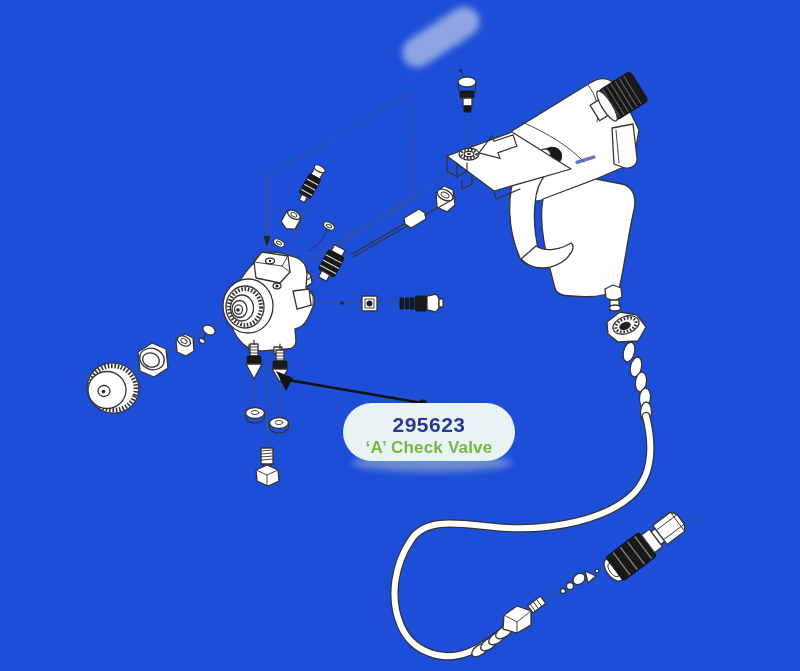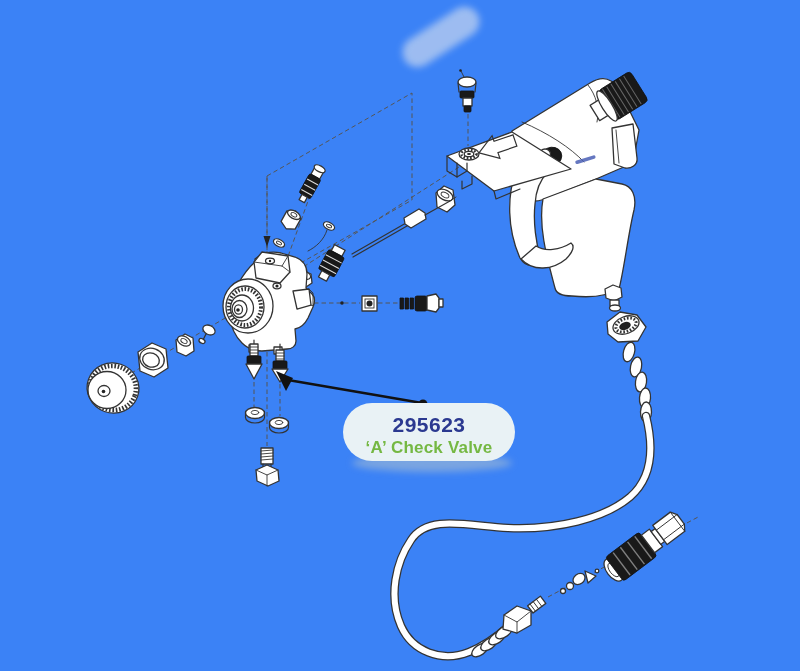--- a/index.html
+++ b/index.html
@@ -1,16 +1,16 @@
 <!DOCTYPE html>
 <html><head>
 <meta charset="utf-8">
 <style>
   html,body{margin:0;padding:0;background:#fff;}
-  .stage{position:relative;width:800px;height:671px;background:#3b82f6;overflow:hidden;
+  .stage{position:relative;width:800px;height:671px;background:#1d4ed8;overflow:hidden;
          font-family:"Liberation Sans",sans-serif;}
   svg{position:absolute;inset:0;}
   .o  {fill:#ffffff;stroke:#333;stroke-width:1.3;stroke-linejoin:round;stroke-linecap:round;}
   .l  {fill:none;stroke:#333;stroke-width:1.2;stroke-linecap:round;stroke-linejoin:round;}
   .lt {fill:none;stroke:#333;stroke-width:0.9;stroke-linecap:round;}
   .dk {fill:#191919;stroke:#111;stroke-width:0.8;stroke-linejoin:round;}
   .dash{fill:none;stroke:#555;stroke-width:1;stroke-dasharray:4.5 3;}
   .knurl{fill:none;stroke:#333;stroke-dasharray:1.6 1.7;}
   .rib{stroke:#fff;stroke-width:1;opacity:.85;}
   .num{font-weight:bold;font-size:21px;letter-spacing:.5px;}

